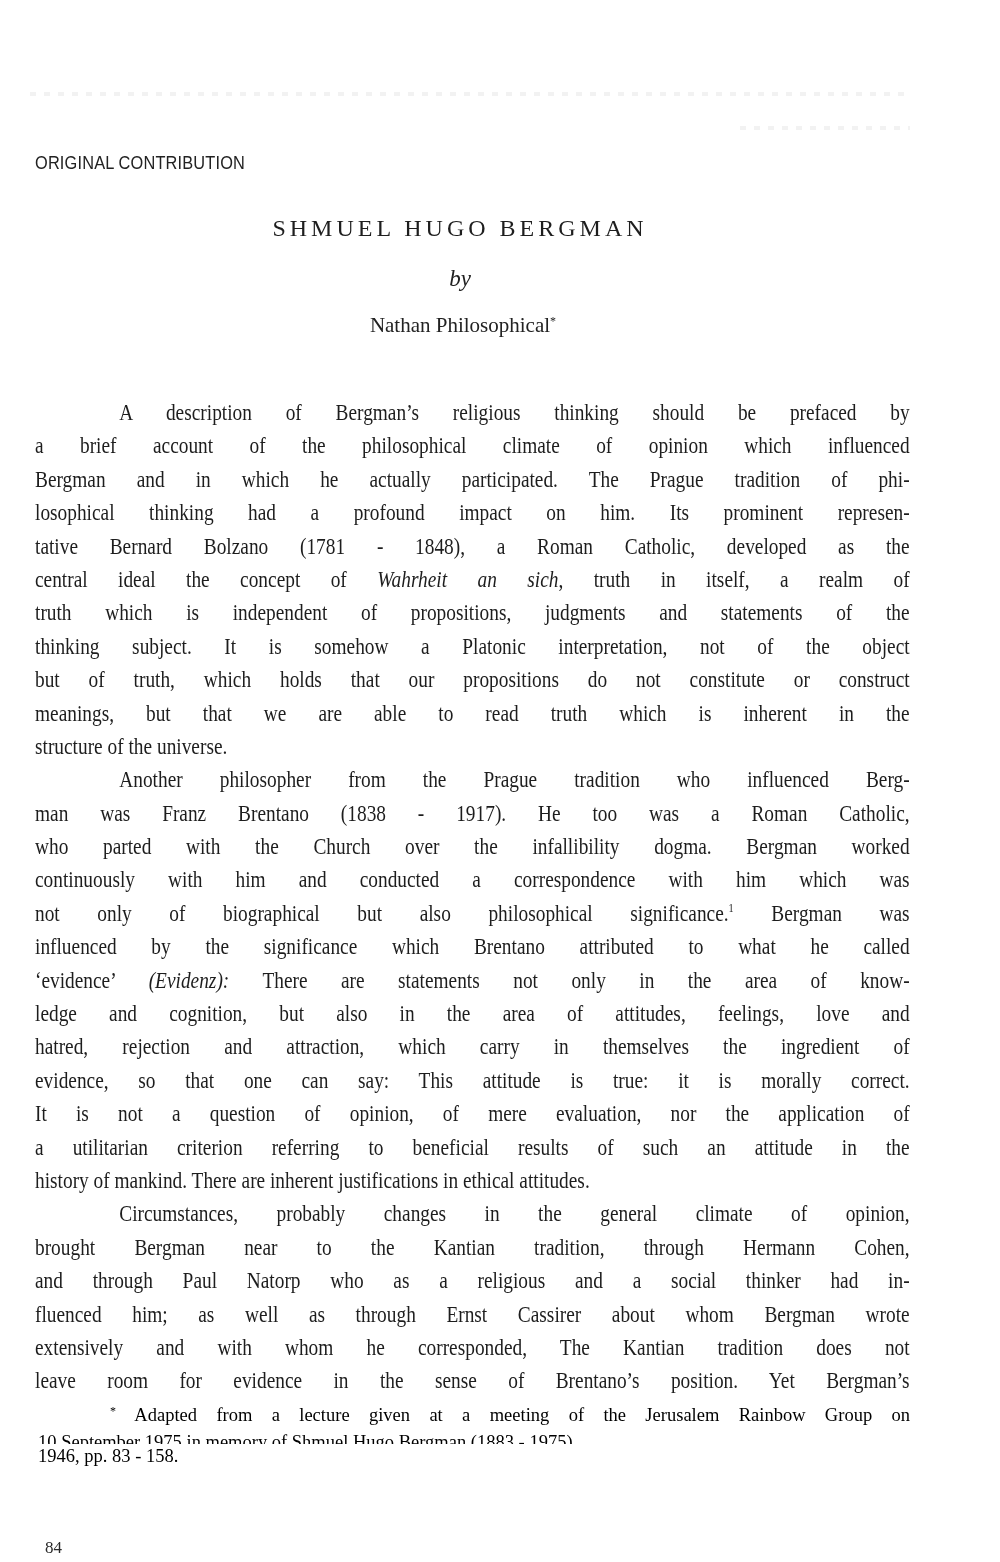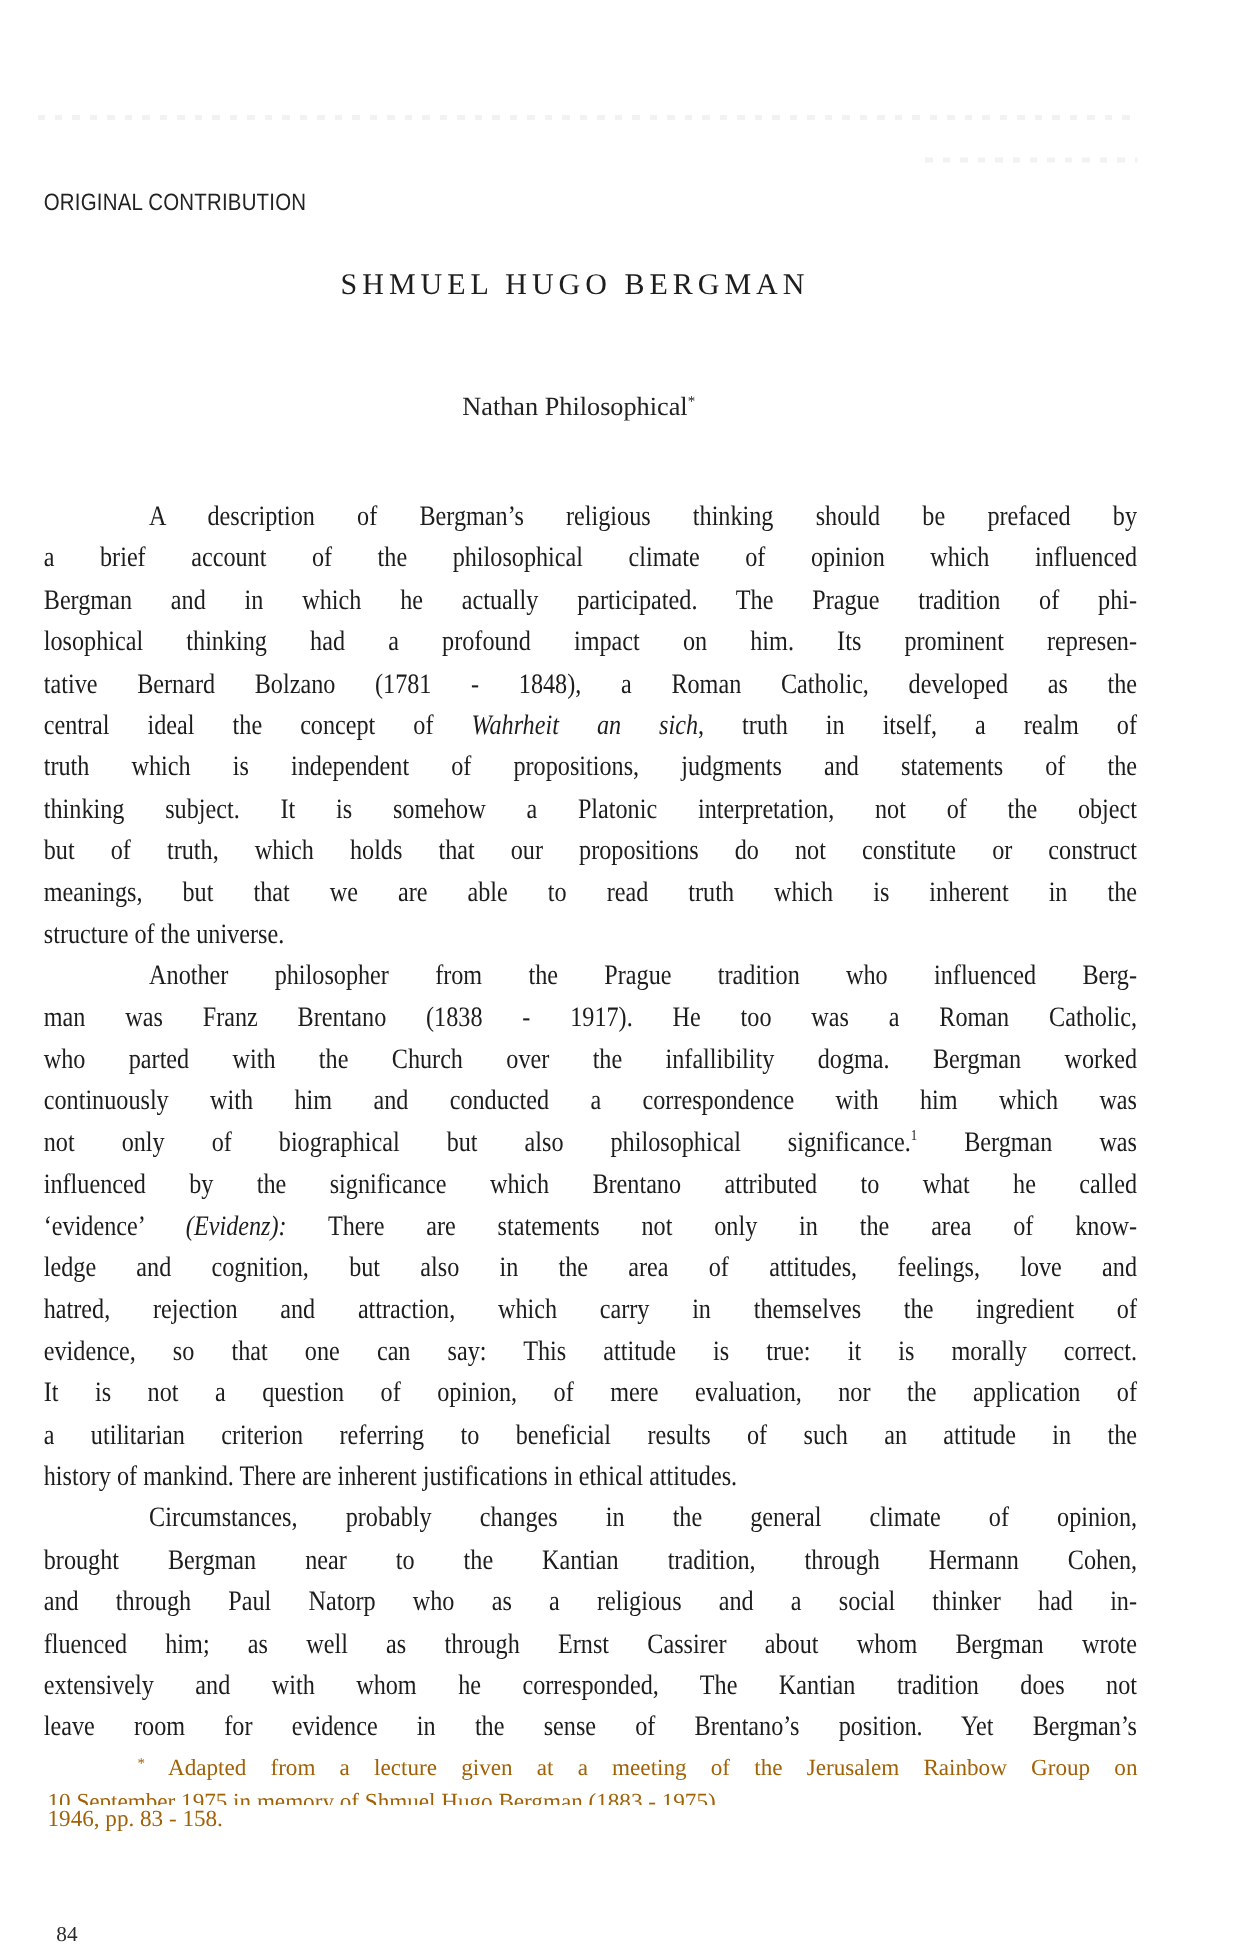--- a/index.html
+++ b/index.html
@@ -98,21 +98,21 @@
       top: 1403px;
       width: 872px;
     }
     .fn-line {
       height: 25.5px;
       line-height: 25.5px;
       font-size: 18.5px;
       white-space: nowrap;
       text-align: justify;
       text-align-last: justify;
-      color: #a16207;
+      color: #000000;
     }
     .fn-line.indent { padding-left: 72px; box-sizing: border-box; }
     .fn-line.last { text-align-last: left; }
     .fn-line.clipped {
       height: 15px;
       overflow: hidden;
       line-height: 27px;
     }
     .fn-line i { font-style: italic; }
     .fn-line sup { font-size: 12px; vertical-align: 6px; line-height: 0; }
@@ -130,20 +130,21 @@
 
 <div class="page">
 
   <div class="bleed" style="top:92px;"></div>
   <div class="bleed" style="top:126px; left:740px;"></div>
 
   <div class="section-label">ORIGINAL CONTRIBUTION</div>
 
   <div class="title">SHMUEL HUGO BERGMAN</div>
 
+  <div class="byline">by</div>
 
   <div class="author">
     <span>Nathan Philosophical</span><sup>*</sup>
   </div>
 
   <div class="body-text">
 
     <div>
       <div class="line indent">A description of Bergman’s religious thinking should be prefaced by</div>
       <div class="line">a brief account of the philosophical climate of opinion which influenced</div>

